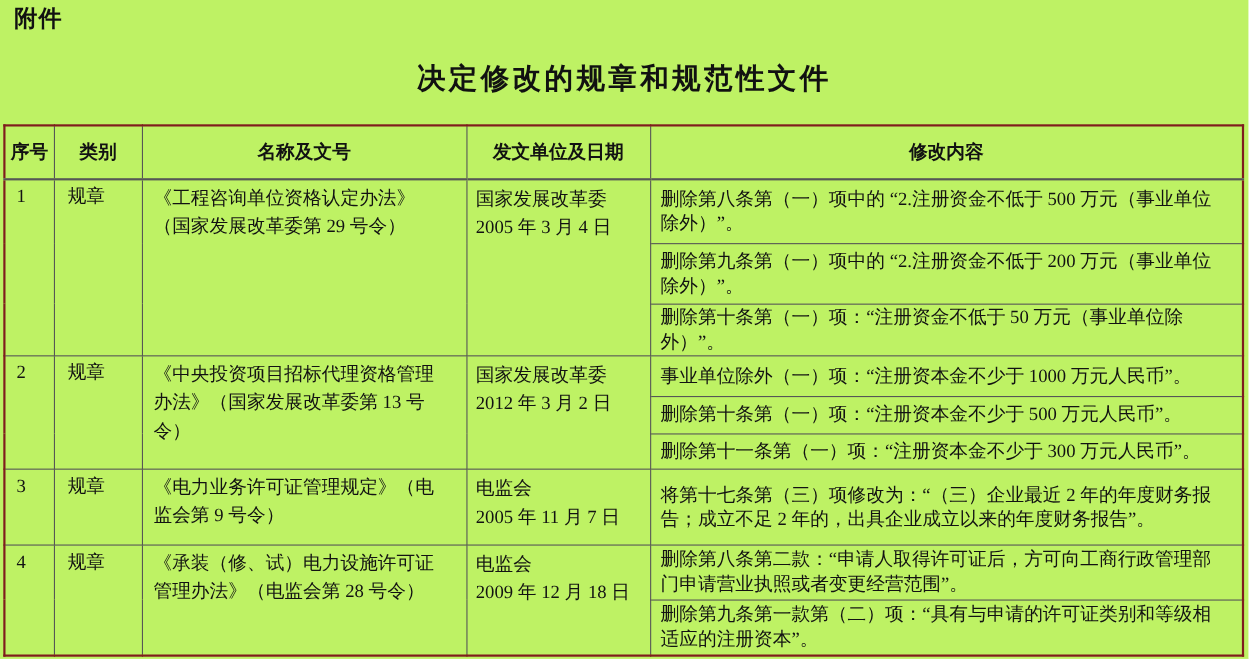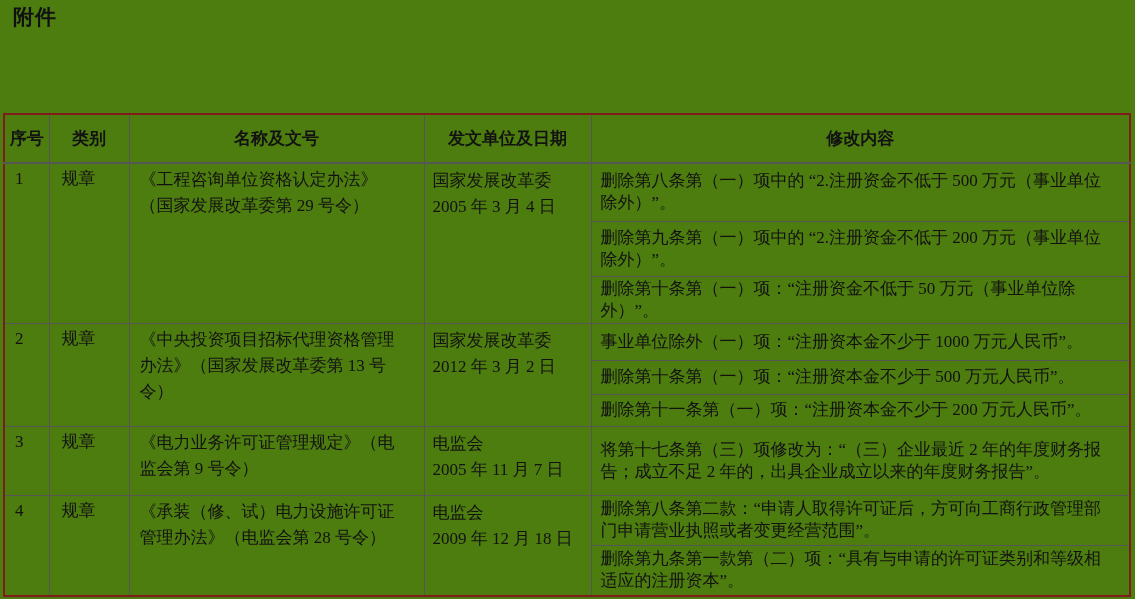--- a/index.html
+++ b/index.html
@@ -1,35 +1,36 @@
 <!DOCTYPE html>
 <html><head>
 <meta charset="utf-8">
 <style>
   html,body{margin:0;padding:0;background:#fff;}
-  .doc{position:relative;width:1135px;height:599px;background:#4d7c0f;color:#111;overflow:hidden;}
+  .doc{position:relative;width:1135px;height:599px;background:#bef264;color:#111;overflow:hidden;}
   .attachment{position:absolute;left:13px;top:3px;font-family:"DejaVu Sans","Liberation Sans",sans-serif;font-weight:600;font-size:21px;letter-spacing:1px;}
   .title{position:absolute;left:0;top:54px;width:100%;text-align:center;font-family:"DejaVu Sans","Liberation Sans",sans-serif;font-weight:700;font-size:26px;letter-spacing:3px;}
   table.amend{position:absolute;left:3px;top:113px;width:1126px;border-collapse:collapse;table-layout:fixed;font-family:"Liberation Serif","DejaVu Serif",serif;font-size:17px;color:#121212;border:2px solid #7f1d1d;}
   table.amend th,table.amend td{border:1px solid #565656;overflow:hidden;}
   table.amend thead th{font-weight:700;text-align:center;vertical-align:middle;line-height:20px;padding:2px;border-bottom-width:2px;}
   th.h-no{padding:2px 11px;}
   td.c-no{vertical-align:top;text-align:left;padding:4px 2px 0 10px;line-height:22px;}
   td.c-cat{vertical-align:top;padding:4px 2px 0 12px;line-height:22px;}
   td.c-name{vertical-align:top;padding:3px 16px 0 10px;line-height:26px;}
   td.c-issuer{vertical-align:top;padding:4px 4px 0 8px;line-height:26px;}
   td.c-amend{vertical-align:middle;padding:1px 14px 1px 9px;line-height:22px;}
 </style>
 </head>
 <body>
 
 <div class="doc">
 
   <div class="attachment">附件</div>
 
+  <div class="title">决定修改的规章和规范性文件</div>
 
   <table class="amend">
     <colgroup>
       <col style="width:45px">
       <col style="width:80px">
       <col style="width:295px">
       <col style="width:167px">
       <col style="width:539px">
     </colgroup>
     <thead>
@@ -67,21 +68,21 @@
         <td class="c-issuer" rowspan="3">
           <div>国家发展改革委</div>
           <div>2012 年 3 月 2 日</div>
         </td>
         <td class="c-amend">事业单位除外（一）项：“注册资本金不少于 1000 万元人民币”。</td>
       </tr>
       <tr style="height:34px">
         <td class="c-amend">删除第十条第（一）项：“注册资本金不少于 500 万元人民币”。</td>
       </tr>
       <tr style="height:32px">
-        <td class="c-amend">删除第十一条第（一）项：“注册资本金不少于 200 万元人民币”。</td>
+        <td class="c-amend">删除第十一条第（一）项：“注册资本金不少于 300 万元人民币”。</td>
       </tr>
 
       <tr style="height:69px">
         <td class="c-no">3</td>
         <td class="c-cat">规章</td>
         <td class="c-name">《电力业务许可证管理规定》（电监会第 9 号令）</td>
         <td class="c-issuer">
           <div>电监会</div>
           <div>2005 年 11 月 7 日</div>
         </td>

